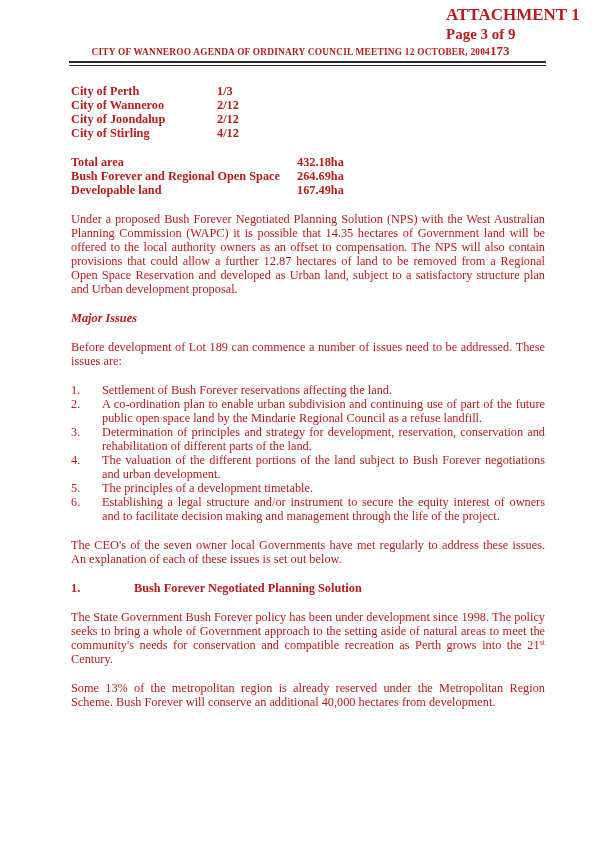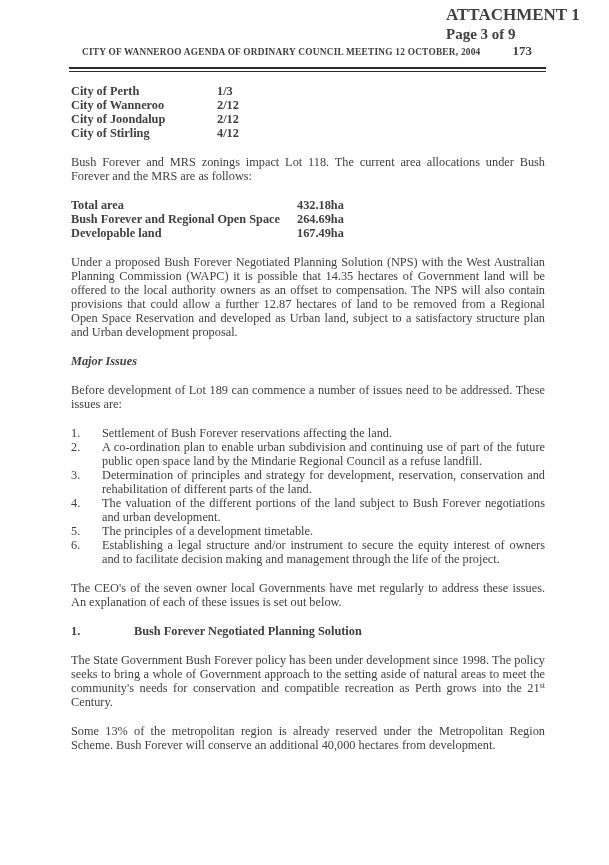--- a/index.html
+++ b/index.html
@@ -1,32 +1,32 @@
 <!DOCTYPE html>
 <html><head>
 <meta charset="utf-8">
 <style>
   html, body { margin:0; padding:0; background:#ffffff; }
   .page {
     position:relative;
     width:609px; height:865px;
     background:#ffffff;
-    color:#404040;
+    color:#b91c1c;
     font-family:"Liberation Serif","DejaVu Serif",serif;
     overflow:hidden;
   }
   
   .attach { position:absolute; left:446px; top:5px; }
   .attach-line1 { font-size:17px; font-weight:bold; line-height:20px; white-space:nowrap; }
   .attach-line2 { font-size:15px; font-weight:bold; line-height:18px; white-space:nowrap; }
   
   .header-band { position:absolute; left:69px; top:43px; width:477px; }
   .header-row {
-    display:flex; justify-content:flex-end; align-items:baseline;
-    border-bottom:2px solid #2a2a2a; padding-bottom:8px;gap:32px;
+    display:flex; justify-content:center; align-items:baseline;
+    border-bottom:2px solid #2a2a2a; padding-bottom:2px;
   }
   .header-title { font-size:9.3px; font-weight:bold; letter-spacing:0.25px; white-space:nowrap; }
   .header-num { font-size:13px; font-weight:bold; padding-right:14px; }
   .rule2 { margin-top:2px; border-top:1px solid #2a2a2a; height:0; }
   
   .content {
     position:absolute; left:71px; top:84px; width:474px;
     font-size:12.3px; line-height:14px;
   }
   .content > :first-child { margin-top:0; }
@@ -76,21 +76,20 @@
       <div class="pair-row">
         <span class="pl-label">City of Joondalup</span>
         <span class="pl-value">2/12</span>
       </div>
       <div class="pair-row">
         <span class="pl-label">City of Stirling</span>
         <span class="pl-value">4/12</span>
       </div>
     </div>
 
-    <p class="para">Bush Forever and MRS zonings impact Lot 118. The current area allocations under Bush Forever and the MRS are as follows:</p>
 
     <div class="pair-list area">
       <div class="pair-row">
         <span class="pl-label">Total area</span>
         <span class="pl-value">432.18ha</span>
       </div>
       <div class="pair-row">
         <span class="pl-label">Bush Forever and Regional Open Space</span>
         <span class="pl-value">264.69ha</span>
       </div>

